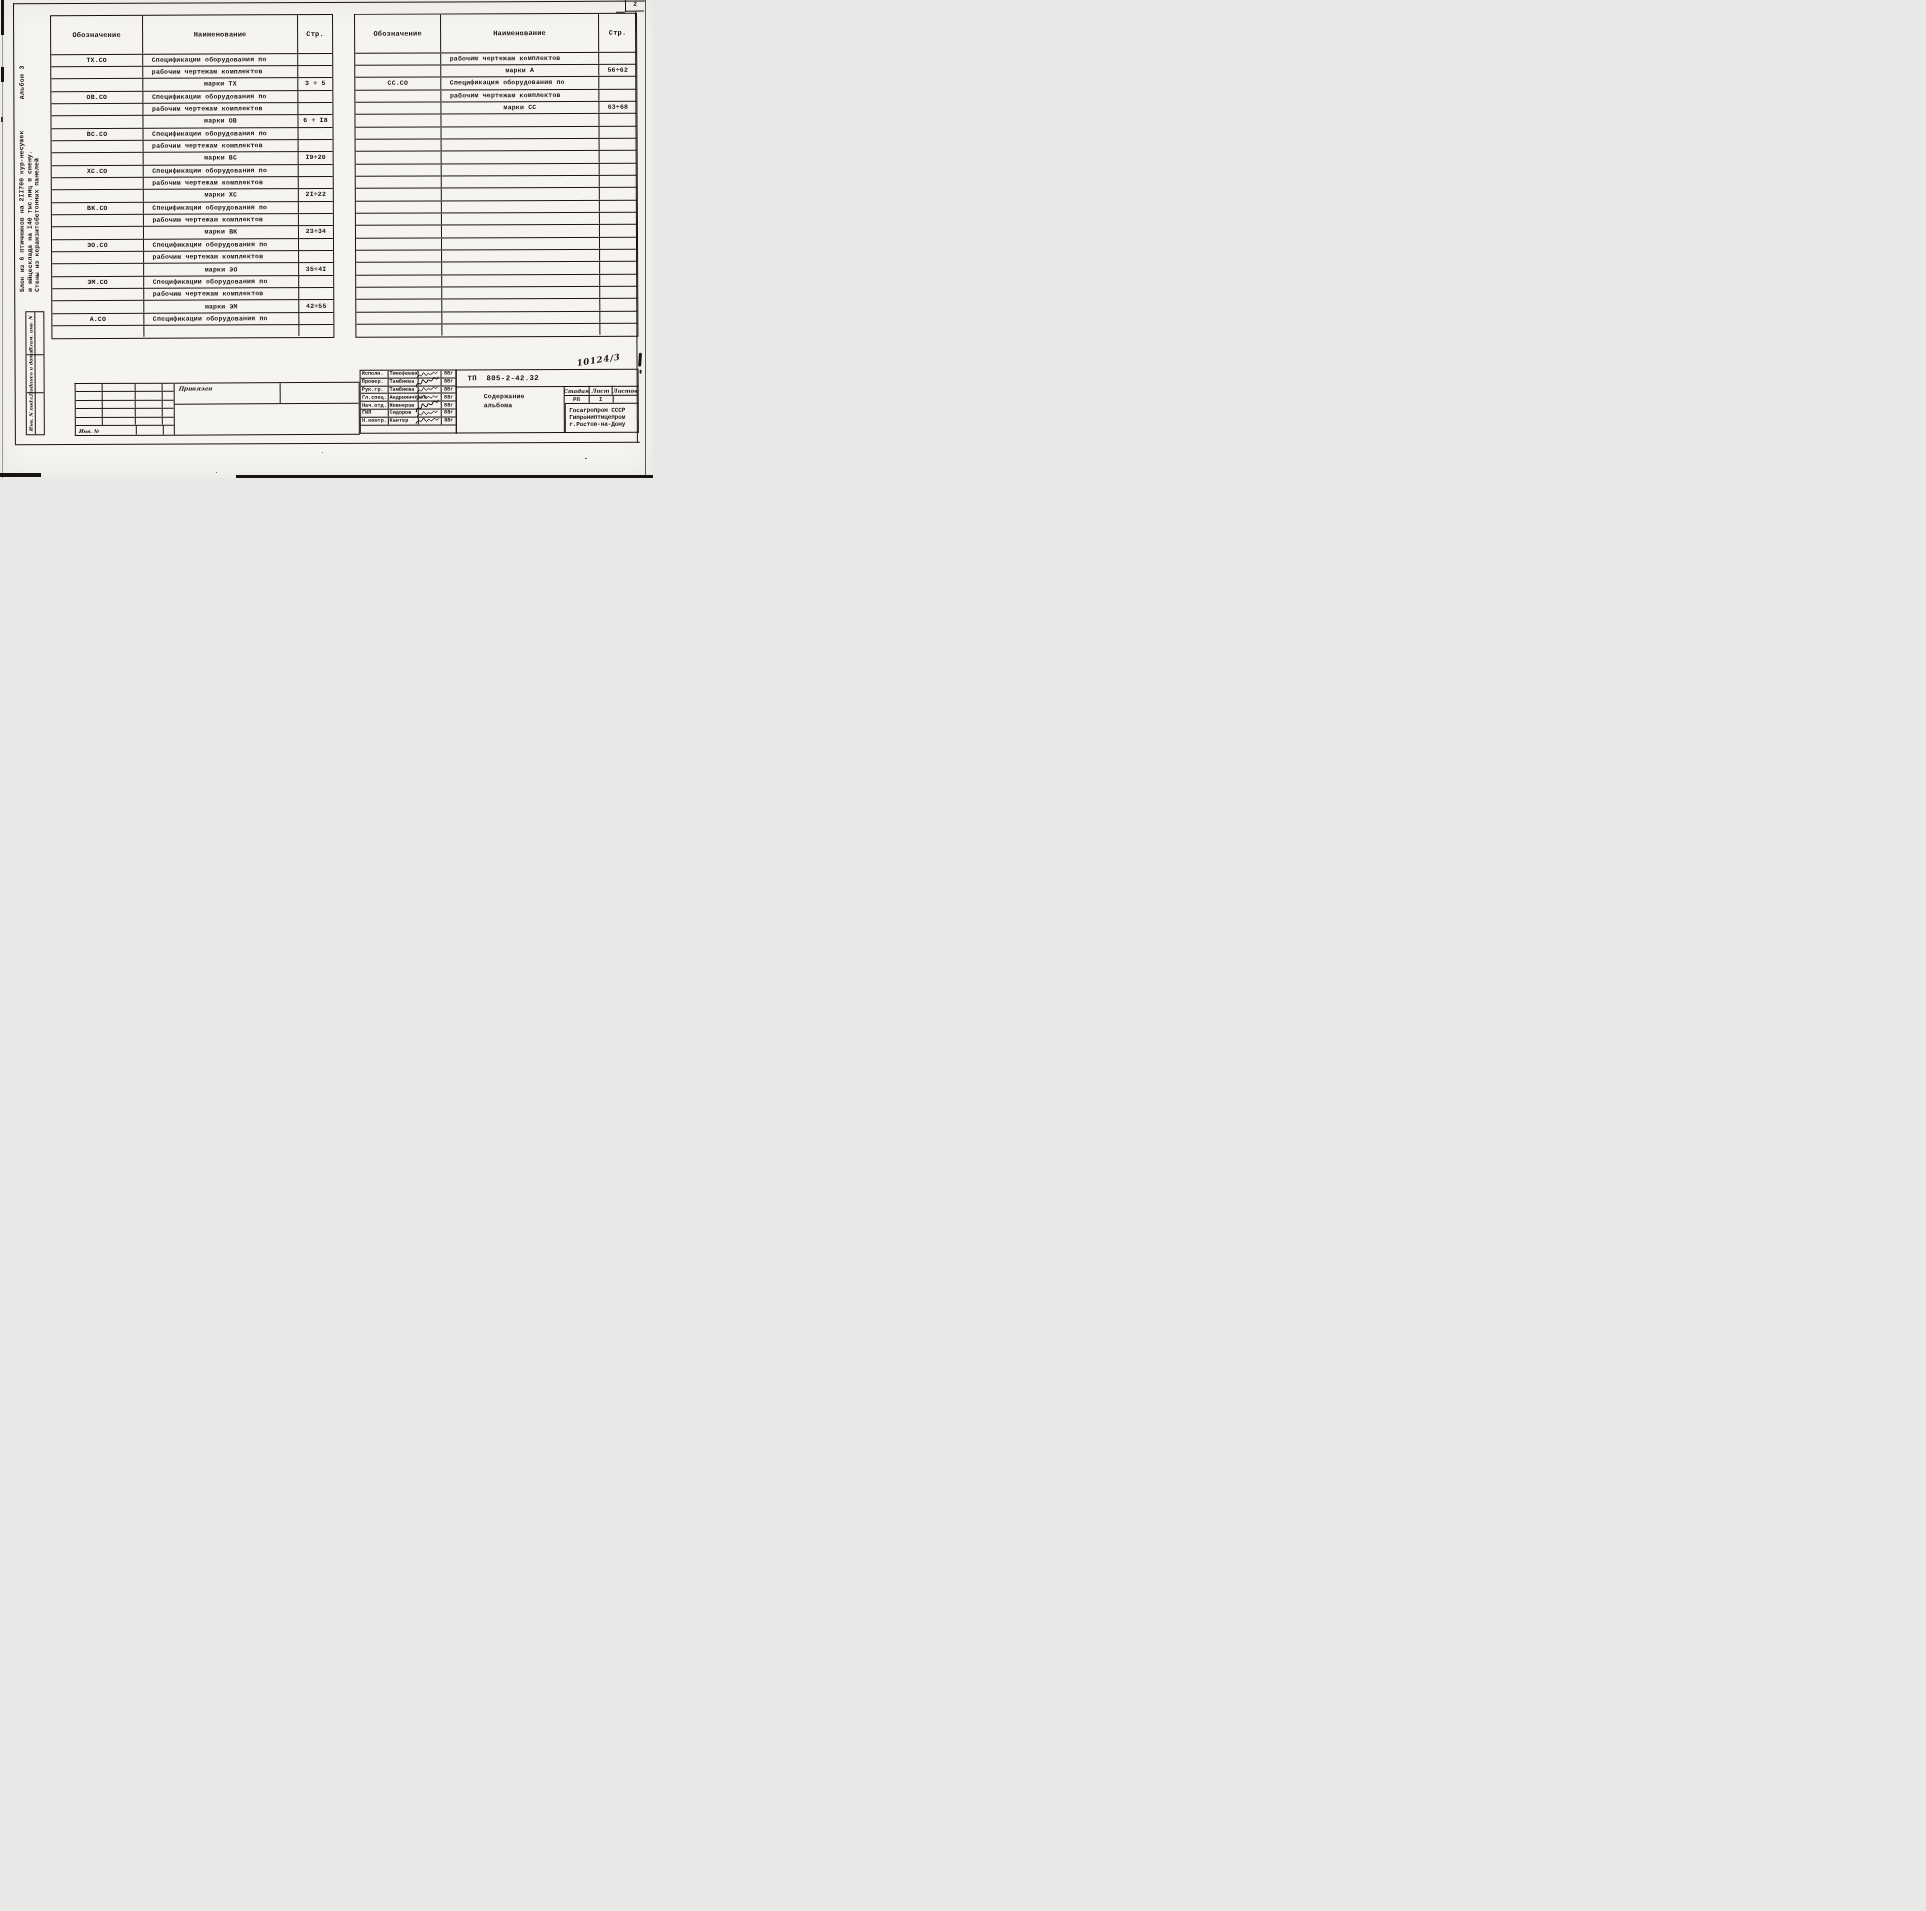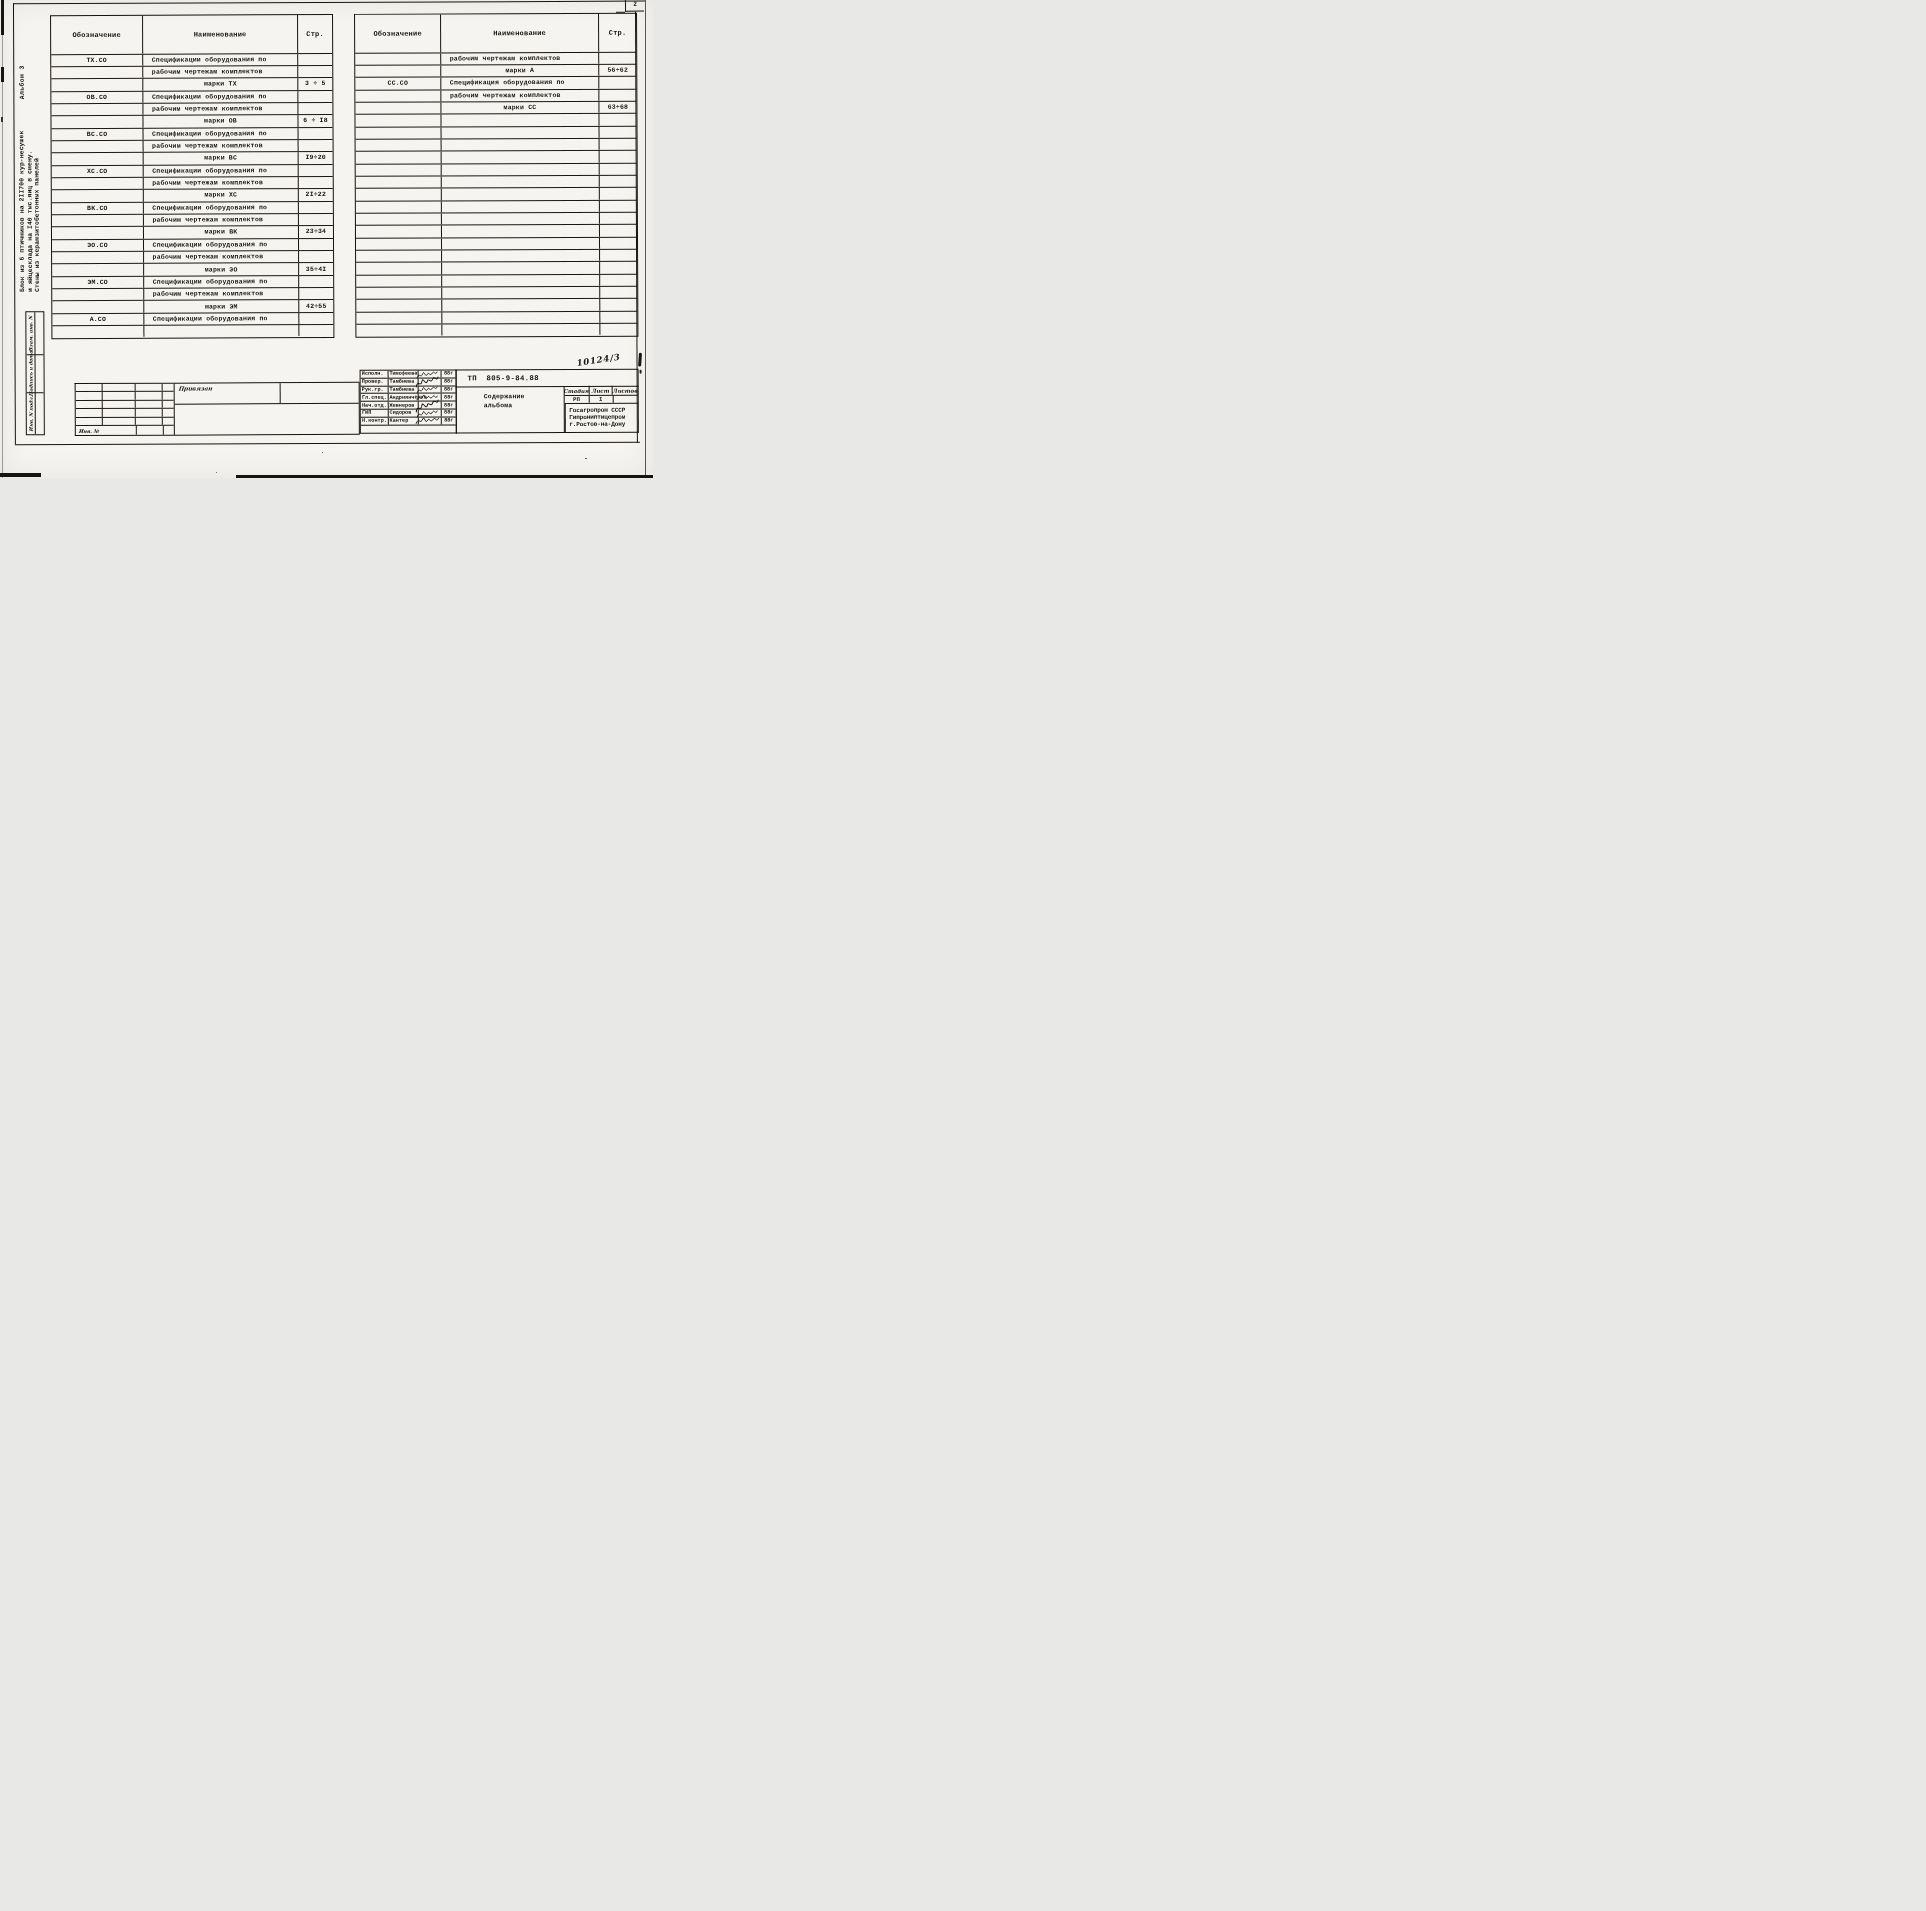--- a/index.html
+++ b/index.html
@@ -442,21 +442,21 @@
               <svg class="squig" viewBox="0 0 54 26">
                 <path d="M3 20 C8 4 12 24 17 9 C20 1 23 22 28 11 C31 4 34 19 40 8 C44 2 47 16 51 6" fill="none" stroke="#17130e" stroke-width="2" stroke-linecap="round"></path>
               </svg>
             </div>
             <div class="sg-year">88г</div>
           </div>
         </div>
       <div class="sg-filler"></div>
     </div>
 
-    <div class="abs tp-cell">ТП  805-9-84.88</div>
+    <div class="abs tp-cell">ТП  805-2-42.32</div>
 
     <div class="abs content-cell">
       <div>Содержание</div>
       <div>альбома</div>
     </div>
 
     <div class="abs stage-table">
       <div class="stage-hrow">
         <div class="st-c st-h w-st1">Стадия</div>
         <div class="st-c st-h b w-st2">Лист</div>

